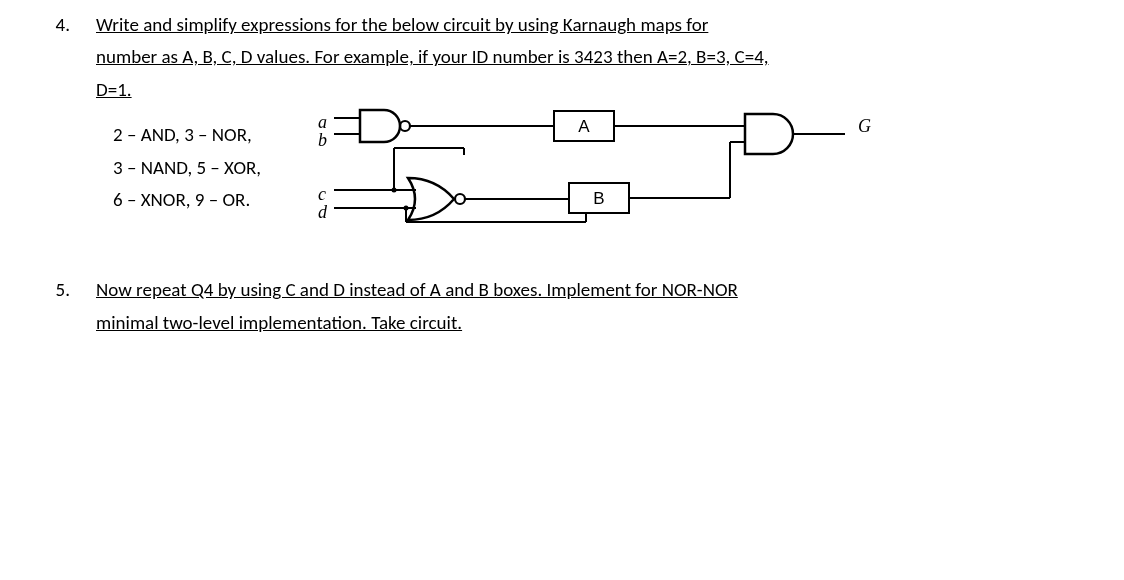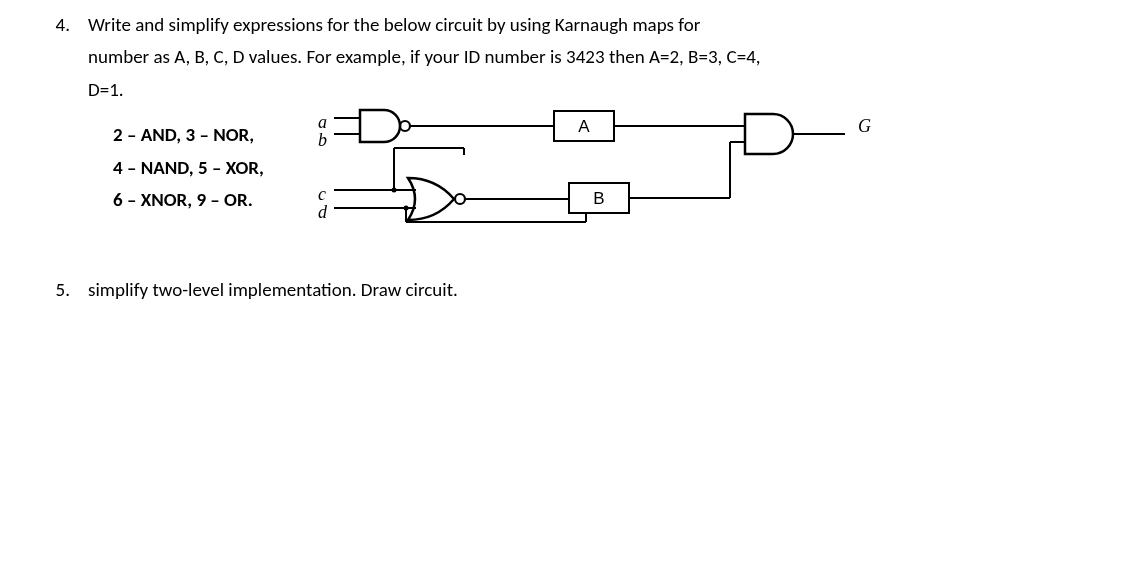--- a/index.html
+++ b/index.html
@@ -23,35 +23,35 @@
     .q-number {
       width: 38px;
       flex-shrink: 0;
       text-align: right;
       padding-right: 18px;
     }
     .q-body {
       flex: 1;
     }
     .q-text p {
-      margin: 0 0 2px 0;
+      margin: 0 0 2px 8px;
+      text-decoration: underline;
     }
     .inner-content {
       display: flex;
       margin-top: 5px;
       align-items: flex-start;
     }
     .legend {
       width: 230px;
       padding-left: 25px;
       padding-top: 10px;
     }
     .legend p {
       margin-bottom: 2px;
-      font-weight: bold;
     }
     .circuit {
       flex: 1;
       position: relative;
       height: 130px;
     }
     .label {
       position: absolute;
       font-style: italic;
       font-size: 18px;
@@ -86,21 +86,21 @@
   <div class="q-number">4.</div>
   <div class="q-body">
     <div class="q-text">
       <p>Write and simplify expressions for the below circuit by using Karnaugh maps for</p>
       <p>number as A, B, C, D values. For example, if your ID number is 3423 then A=2, B=3, C=4,</p>
       <p>D=1.</p>
     </div>
     <div class="inner-content">
       <div class="legend">
         <p>2 – AND, 3 – NOR,</p>
-        <p>4 – NAND, 5 – XOR,</p>
+        <p>3 – NAND, 5 – XOR,</p>
         <p>6 – XNOR, 9 – OR.</p>
       </div>
       <div class="circuit">
 
         <span class="label" style="left:0px; top:-2px;">a</span>
         <span class="label" style="left:0px; top:16px;">b</span>
         <span class="label" style="left:0px; top:70px;">c</span>
         <span class="label" style="left:0px; top:88px;">d</span>
 
         <svg class="wire" style="left:16px; top:0px;" width="130" height="40">
@@ -165,16 +165,17 @@
 
       </div>
     </div>
   </div>
 </div>
 
 <div class="question">
   <div class="q-number">5.</div>
   <div class="q-body">
     <div class="q-text">
-      <p>simplify two-level implementation. Draw circuit.</p>
+      <p>Now repeat Q4 by using C and D instead of A and B boxes. Implement for NOR-NOR</p>
+      <p>minimal two-level implementation. Take circuit.</p>
     </div>
   </div>
 </div>
 
 </body></html>

